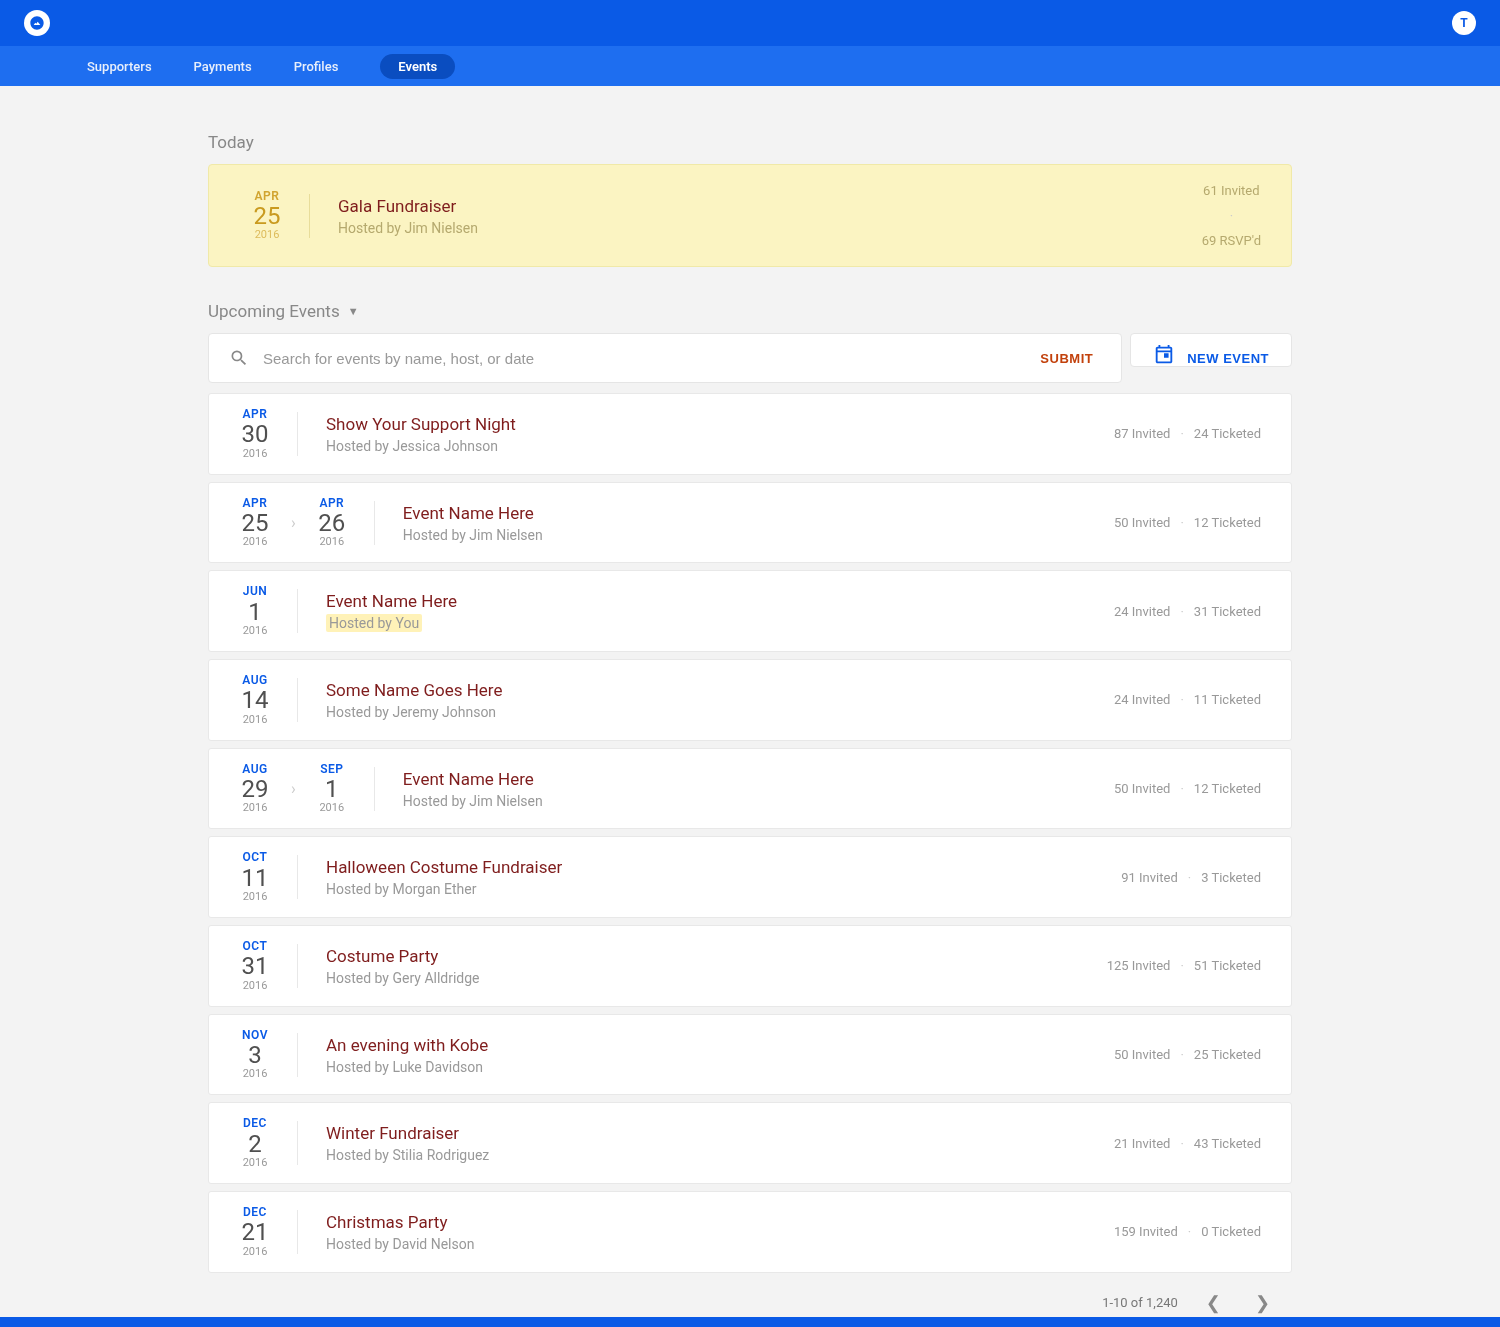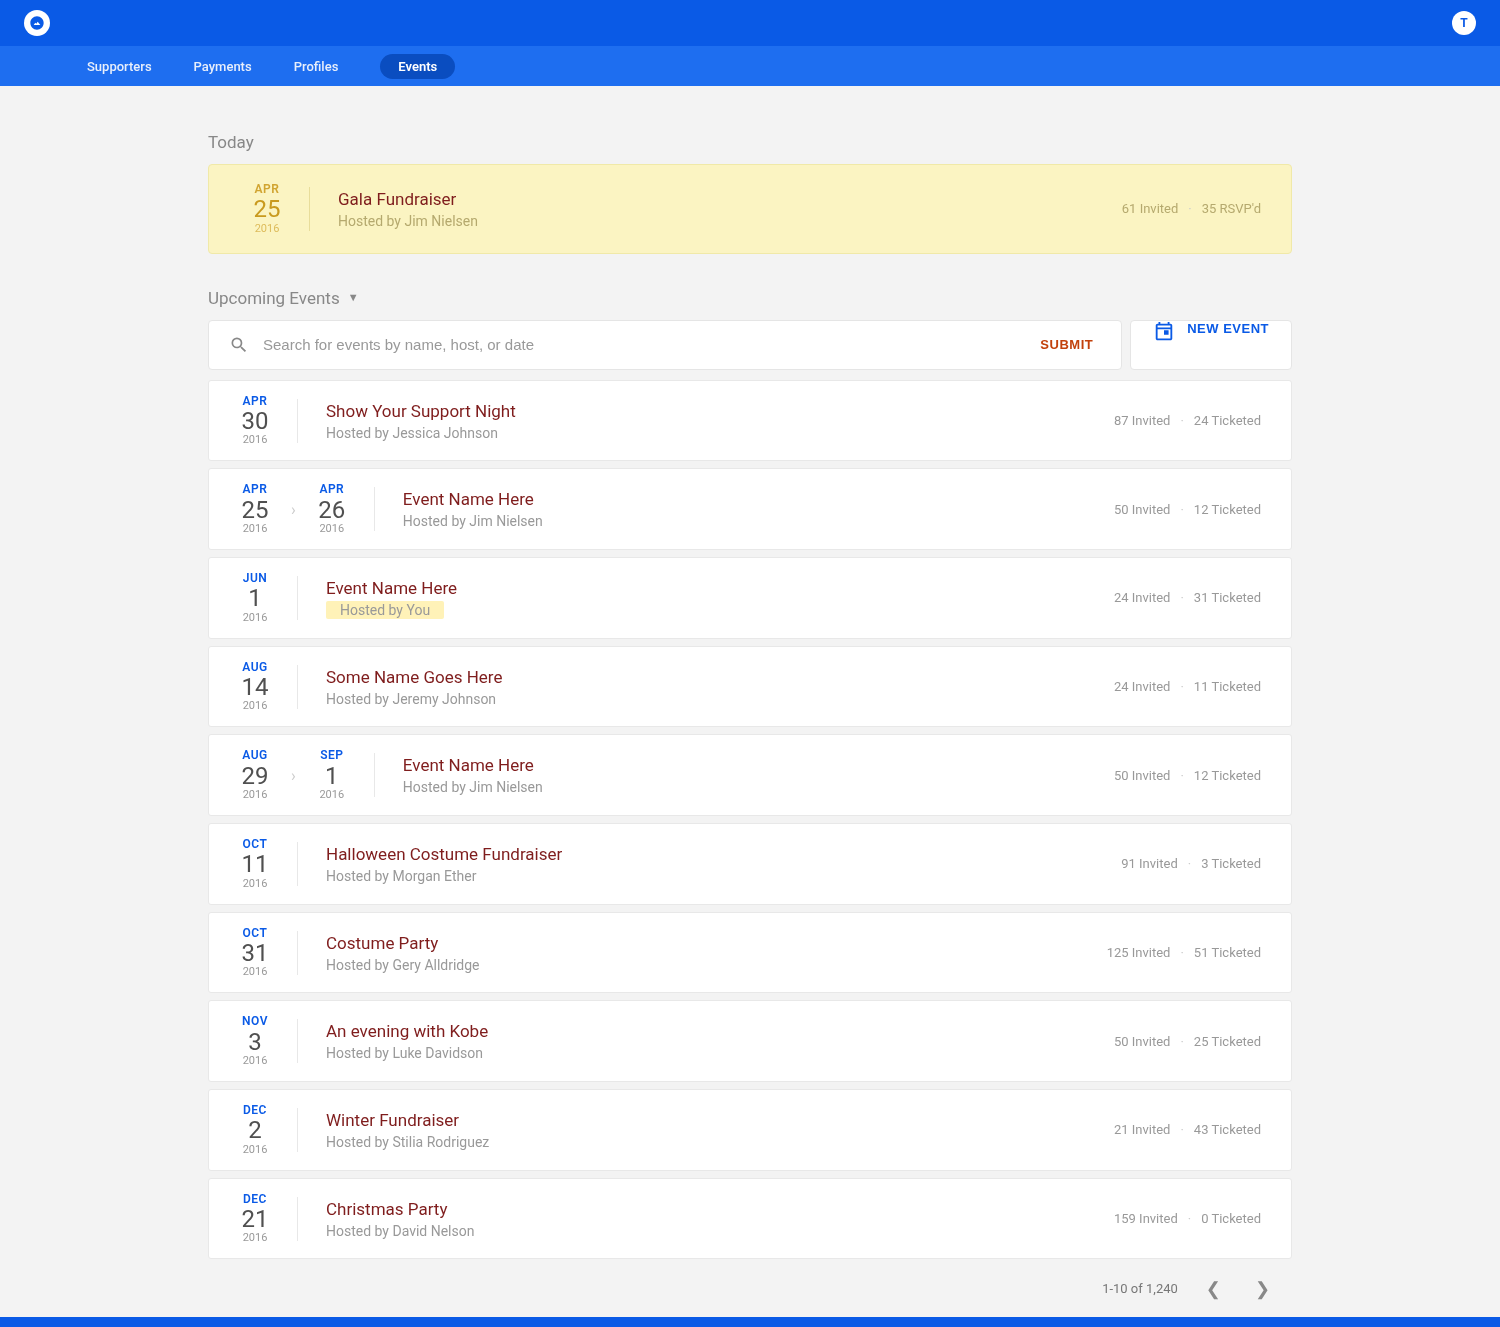--- a/index.html
+++ b/index.html
@@ -92,21 +92,21 @@
 .date-block .mon { color: #0a5ae6; font-size: 12px; font-weight: 600; letter-spacing: 0.5px; }
 .date-block .day { color: #505050; font-size: 24px; font-weight: 400; }
 .date-block .yr { color: #999; font-size: 11px; }
 .today-card .vsep { width: 1px; height: 44px; background: #e8dd9a; margin: 0 28px 0 14px; }
 .event-card .vsep { width: 1px; height: 44px; background: #e8e8e8; margin: 0 28px 0 14px; }
 .event-title { font-size: 17px; color: #7f1d1d; margin-bottom: 4px; }
 .event-host { font-size: 14px; color: #999; }
 .today-card .event-host { color: #b5a96e; }
 .stats { margin-left: auto; font-size: 13px; color: #999; display: flex; align-items: center; gap: 10px; }
 .stats .dot { color: #ccc; }
-.today-card .stats { color: #b5a96e; }
+.today-card .stats { color: #b5a96e; flex-direction: column; }
 .search-row { display: flex; gap: 8px; margin-bottom: 10px; }
 .search-box {
   flex: 1;
   background: #fff;
   border: 1px solid #e5e5e5;
   border-radius: 4px;
   display: flex;
   align-items: center;
   padding: 0 20px;
   height: 50px;
@@ -116,33 +116,33 @@
   flex: 1; border: none; outline: none;
   font-size: 15px; color: #333; background: transparent;
 }
 .search-box input::placeholder { color: #999; }
 .submit-btn {
   color: #c2410c; font-size: 13px; font-weight: 700; letter-spacing: 0.5px;
   background: none; border: none; cursor: pointer; padding: 0 8px;
 }
 .new-event-btn {
   background: #fff; border: 1px solid #e5e5e5; border-radius: 4px;
-  display: flex; align-items: flex-start; gap: 12px;
-  padding: 0 22px; height: 50px; cursor: pointer;
+  display: flex; align-items: flex-end; gap: 12px;
+  padding: 0 22px; height: 34px; cursor: pointer;
   color: #0a5ae6; font-size: 13px; font-weight: 700; letter-spacing: 0.5px;
 }
 .new-event-btn svg { width: 22px; height: 22px; fill: #0a5ae6; }
 .event-card {
   background: #fff; border: 1px solid #e8e8e8; border-radius: 3px;
   display: flex; align-items: center; padding: 14px 30px 14px 18px;
   margin-bottom: 7px;
 }
 .date-range { display: flex; align-items: center; gap: 8px; }
 .date-range .arrow { color: #ccc; font-size: 16px; }
-.host-highlight { background: #fff2b8; padding: 1px 14px; border-radius: 2px; }
+.host-highlight { background: #fff2b8; padding: 1px 3px; border-radius: 2px; }
 .pagination {
   display: flex; align-items: center; justify-content: flex-end;
   gap: 22px; padding: 10px 16px 0 0; font-size: 13px; color: #777;
 }
 .pagination .pagelink { cursor: pointer; color: #888; font-size: 18px; padding: 2px 6px; }
 .footer-bar {
   position: absolute; bottom: 0; left: 0; right: 0;
   height: 10px; background: #0a5ae6;
 }
 </style>
@@ -178,21 +178,21 @@
       <div class="yr">2016</div>
     </div>
     <div class="vsep"></div>
     <div>
       <div class="event-title">Gala Fundraiser</div>
       <div class="event-host">Hosted by Jim Nielsen</div>
     </div>
     <div class="stats">
       <span>61 Invited</span>
       <span class="dot">·</span>
-      <span>35 RSVP'd</span>
+      <span>69 RSVP'd</span>
     </div>
   </div>
 
   <div class="section-header">
     <span>Upcoming Events</span>
     <span class="chev">▼</span>
   </div>
 
   <div class="search-row">
     <div class="search-box">

